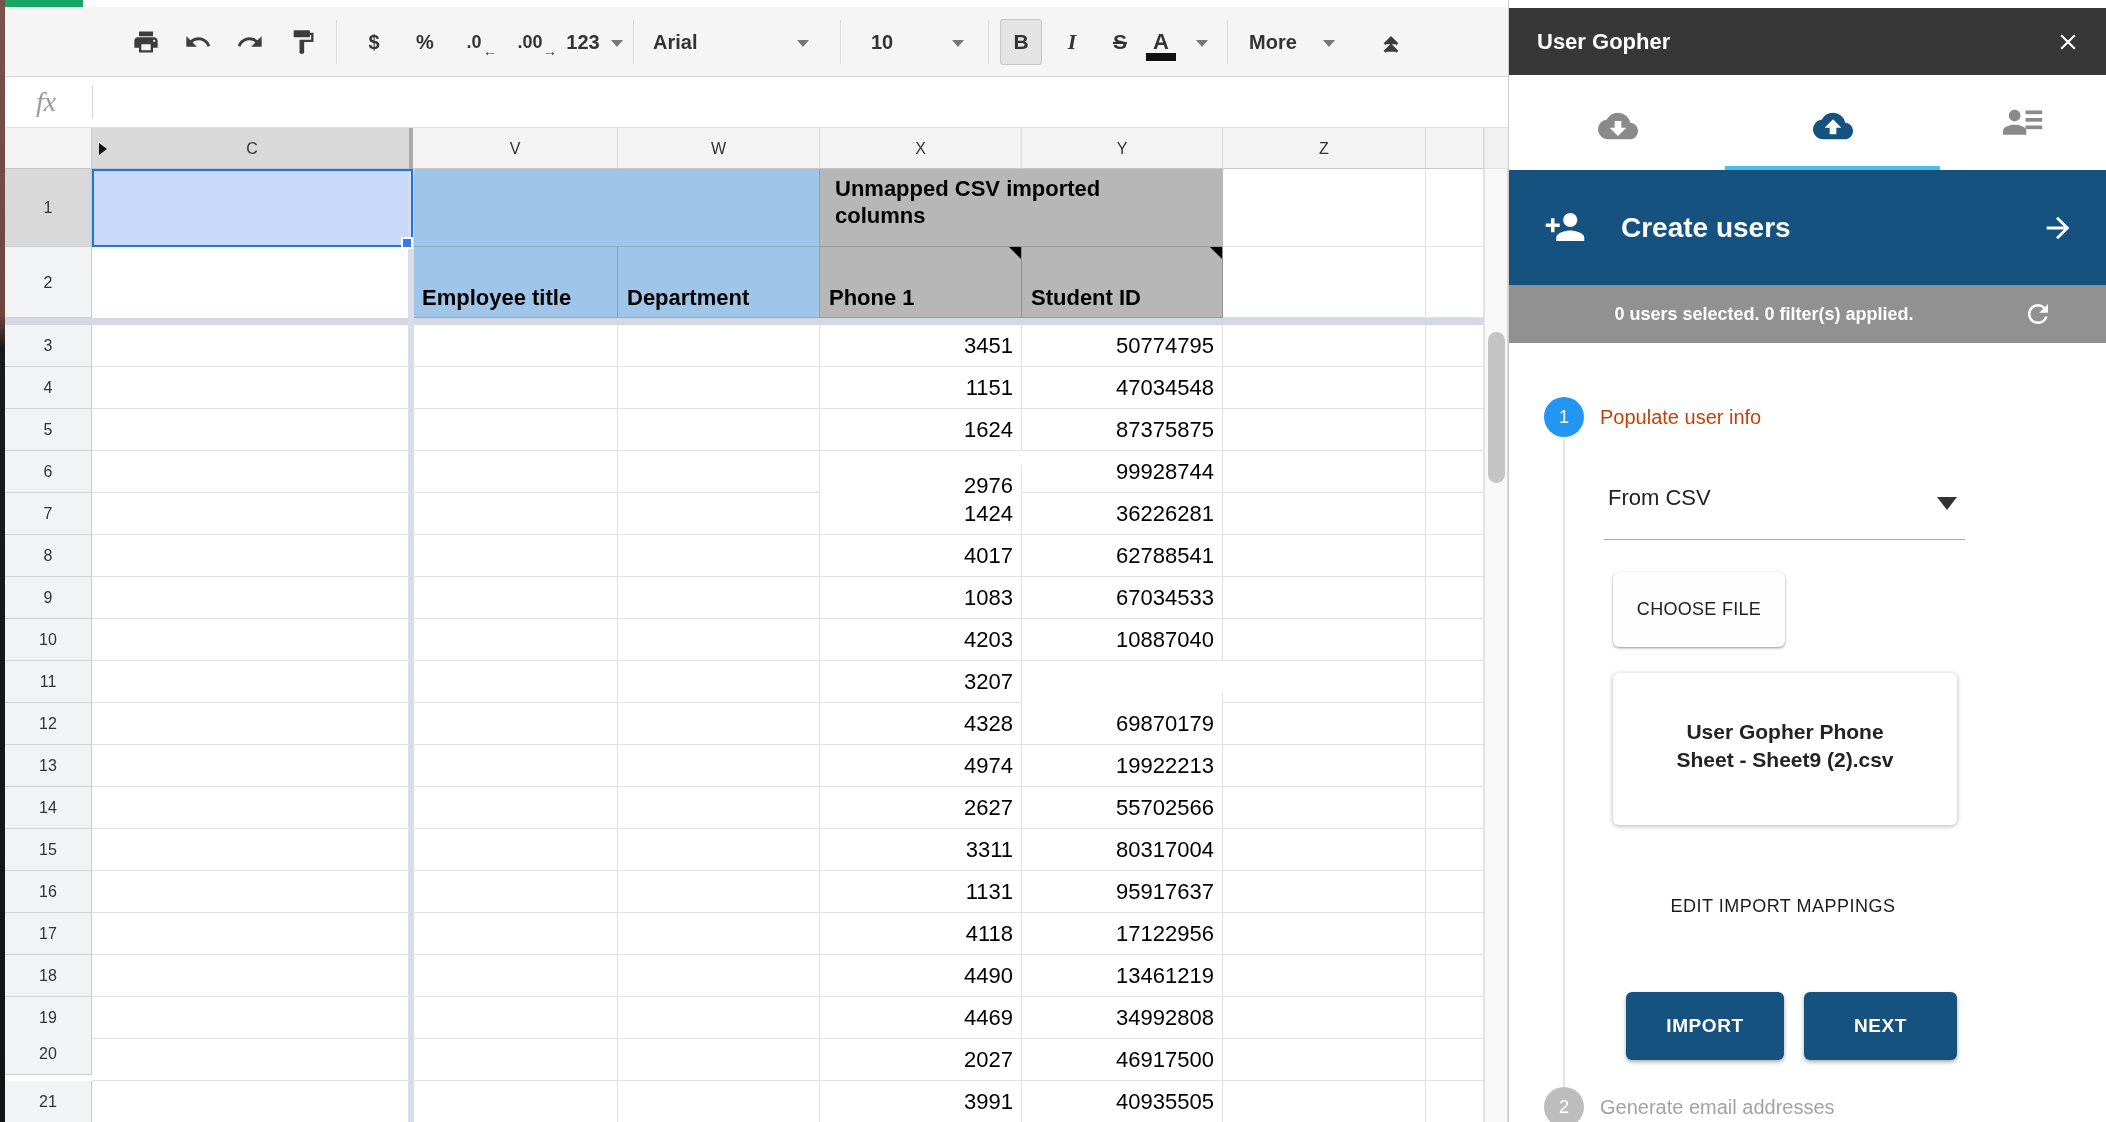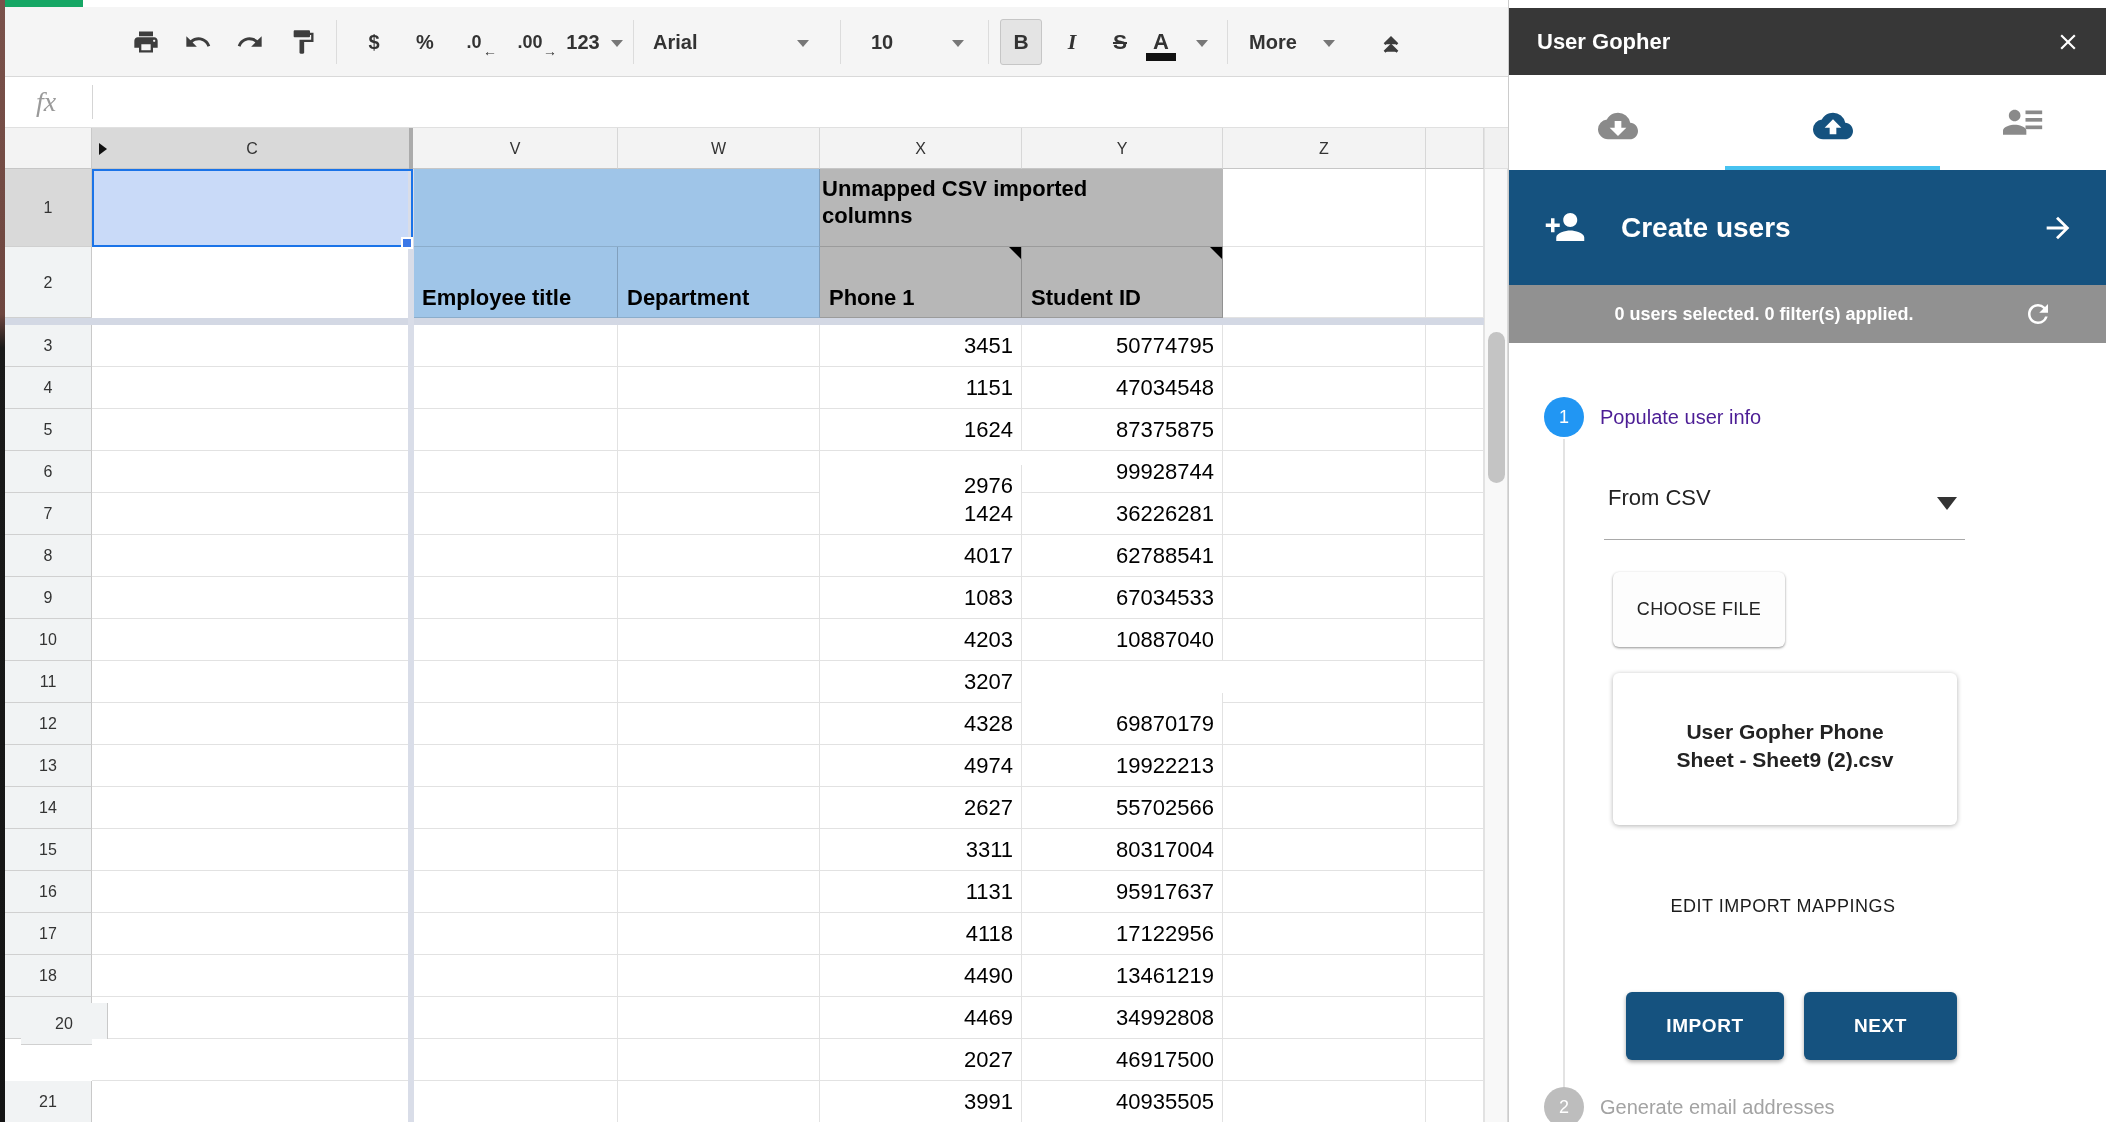--- a/index.html
+++ b/index.html
@@ -99,21 +99,21 @@
   .banner-arrow { position:absolute; right:32px; top:41px; width:34px; height:34px; color:#fff; }
   .banner-arrow svg { width:34px; height:34px; fill:currentColor; }
   .sb-status { position:absolute; left:0; top:285px; width:598px; height:58px; background:#919191; }
   .status-txt { position:absolute; left:60px; top:0; width:390px; height:58px; line-height:58px;
     text-align:center; color:#fff; font-size:18px; font-weight:bold; }
   .status-refresh { position:absolute; left:514px; top:14px; width:30px; height:30px; color:#fff; }
   .status-refresh svg { width:30px; height:30px; fill:currentColor; }
   .step-circle { position:absolute; width:40px; height:40px; border-radius:50%;
     color:#fff; font-size:18px; text-align:center; line-height:40px; z-index:3; }
   .step-line { position:absolute; left:54px; top:439px; width:2px; height:683px; background:#e3e3e3; }
-  .step-label { position:absolute; font-size:20px; color:#4c1d95; }
+  .step-label { position:absolute; font-size:20px; color:#c2410c; }
   .select-value { position:absolute; left:99px; top:485px; font-size:22px; color:#222; }
   .select-caret { position:absolute; left:428px; top:497px; width:0; height:0;
     border-left:10px solid transparent; border-right:10px solid transparent;
     border-top:13px solid #333; }
   .select-line { position:absolute; left:95px; top:539px; width:361px; height:1px; background:#a9a9a9; }
   .btn-flat { position:absolute; background:#fdfdfd; border-radius:6px; text-align:center;
     box-shadow:0 1px 3px rgba(0,0,0,.28), 0 1px 2px rgba(0,0,0,.18);
     color:#222; font-size:18px; font-weight:500; letter-spacing:.3px; }
   .file-card { position:absolute; left:104px; top:673px; width:344px; height:152px;
     background:#fff; border-radius:6px; box-shadow:0 1px 5px rgba(0,0,0,.3); }
@@ -201,21 +201,21 @@
       <div class="abs colhdr" style="left: 820px; width: 202px;">X</div>
       <div class="abs colhdr" style="left: 1022px; width: 201px;">Y</div>
       <div class="abs colhdr" style="left: 1223px; width: 203px;">Z</div>
       <div class="abs colhdr" style="left: 1426px; width: 58px;"></div>
     </div>
   <div class="abs hidden-band-hdr"></div>
 
   <div class="rowhdr" style="top:169px;height:78px;line-height:78px;background:#d9d9d9">1</div>
   <div class="cell c-lightblue" style="left:92px;top:169px;width:321px;height:78px"></div>
   <div class="cell c-medblue" style="left:413px;top:169px;width:407px;height:78px"></div>
-  <div class="cell c-gray" style="left:820px;top:169px;width:432px;height:78px;padding:6px 2px">
+  <div class="cell c-gray" style="left:820px;top:169px;width:432px;height:78px;padding:6px 15px">
     <span class="hdr-txt" style="display:inline-block;width:340px;line-height:27px">Unmapped CSV imported columns</span>
   </div>
   <div class="cell" style="left:1223px;top:169px;width:203px;height:78px"></div>
   <div class="cell" style="left:1426px;top:169px;width:58px;height:78px"></div>
   <div class="abs sel-border"></div>
   <div class="abs fill-handle"></div>
 
   <div class="rowhdr" style="top:247px;height:71px;line-height:71px">2</div>
   <div class="cell c-medblue bottom-al" style="left:413px;top:247px;width:205px;height:71px">
     <span class="hdr-txt">Employee title</span>
@@ -367,21 +367,21 @@
       <div class="cell" style="left: 1223px; top: 955px; width: 203px; height: 42px; line-height: 42px;"></div>
       <div class="cell" style="left: 1426px; top: 955px; width: 58px; height: 42px; line-height: 42px;"></div>
       <div class="rowhdr" style="top: 997px; height: 42px; line-height: 42px;">19</div>
       <div class="cell" style="left: 92px; top: 997px; width: 321px; height: 42px; line-height: 42px;"></div>
       <div class="cell" style="left: 413px; top: 997px; width: 205px; height: 42px; line-height: 42px;"></div>
       <div class="cell" style="left: 618px; top: 997px; width: 202px; height: 42px; line-height: 42px;"></div>
       <div class="cell num" style="left: 820px; top: 997px; width: 202px; height: 42px; line-height: 42px;">4469</div>
       <div class="cell num" style="left: 1022px; top: 997px; width: 201px; height: 42px; line-height: 42px;">34992808</div>
       <div class="cell" style="left: 1223px; top: 997px; width: 203px; height: 42px; line-height: 42px;"></div>
       <div class="cell" style="left: 1426px; top: 997px; width: 58px; height: 42px; line-height: 42px;"></div>
-      <div class="rowhdr" style="top: 1003px; height: 42px; line-height: 42px; margin-left: 16px;">20</div>
+      <div class="rowhdr" style="top: 1033px; height: 42px; line-height: 42px;">20</div>
       <div class="cell" style="left: 92px; top: 1039px; width: 321px; height: 42px; line-height: 42px;"></div>
       <div class="cell" style="left: 413px; top: 1039px; width: 205px; height: 42px; line-height: 42px;"></div>
       <div class="cell" style="left: 618px; top: 1039px; width: 202px; height: 42px; line-height: 42px;"></div>
       <div class="cell num" style="left: 820px; top: 1039px; width: 202px; height: 42px; line-height: 42px;">2027</div>
       <div class="cell num" style="left: 1022px; top: 1039px; width: 201px; height: 42px; line-height: 42px;">46917500</div>
       <div class="cell" style="left: 1223px; top: 1039px; width: 203px; height: 42px; line-height: 42px;"></div>
       <div class="cell" style="left: 1426px; top: 1039px; width: 58px; height: 42px; line-height: 42px;"></div>
       <div class="rowhdr" style="top: 1081px; height: 42px; line-height: 42px;">21</div>
       <div class="cell" style="left: 92px; top: 1081px; width: 321px; height: 42px; line-height: 42px;"></div>
       <div class="cell" style="left: 413px; top: 1081px; width: 205px; height: 42px; line-height: 42px;"></div>

